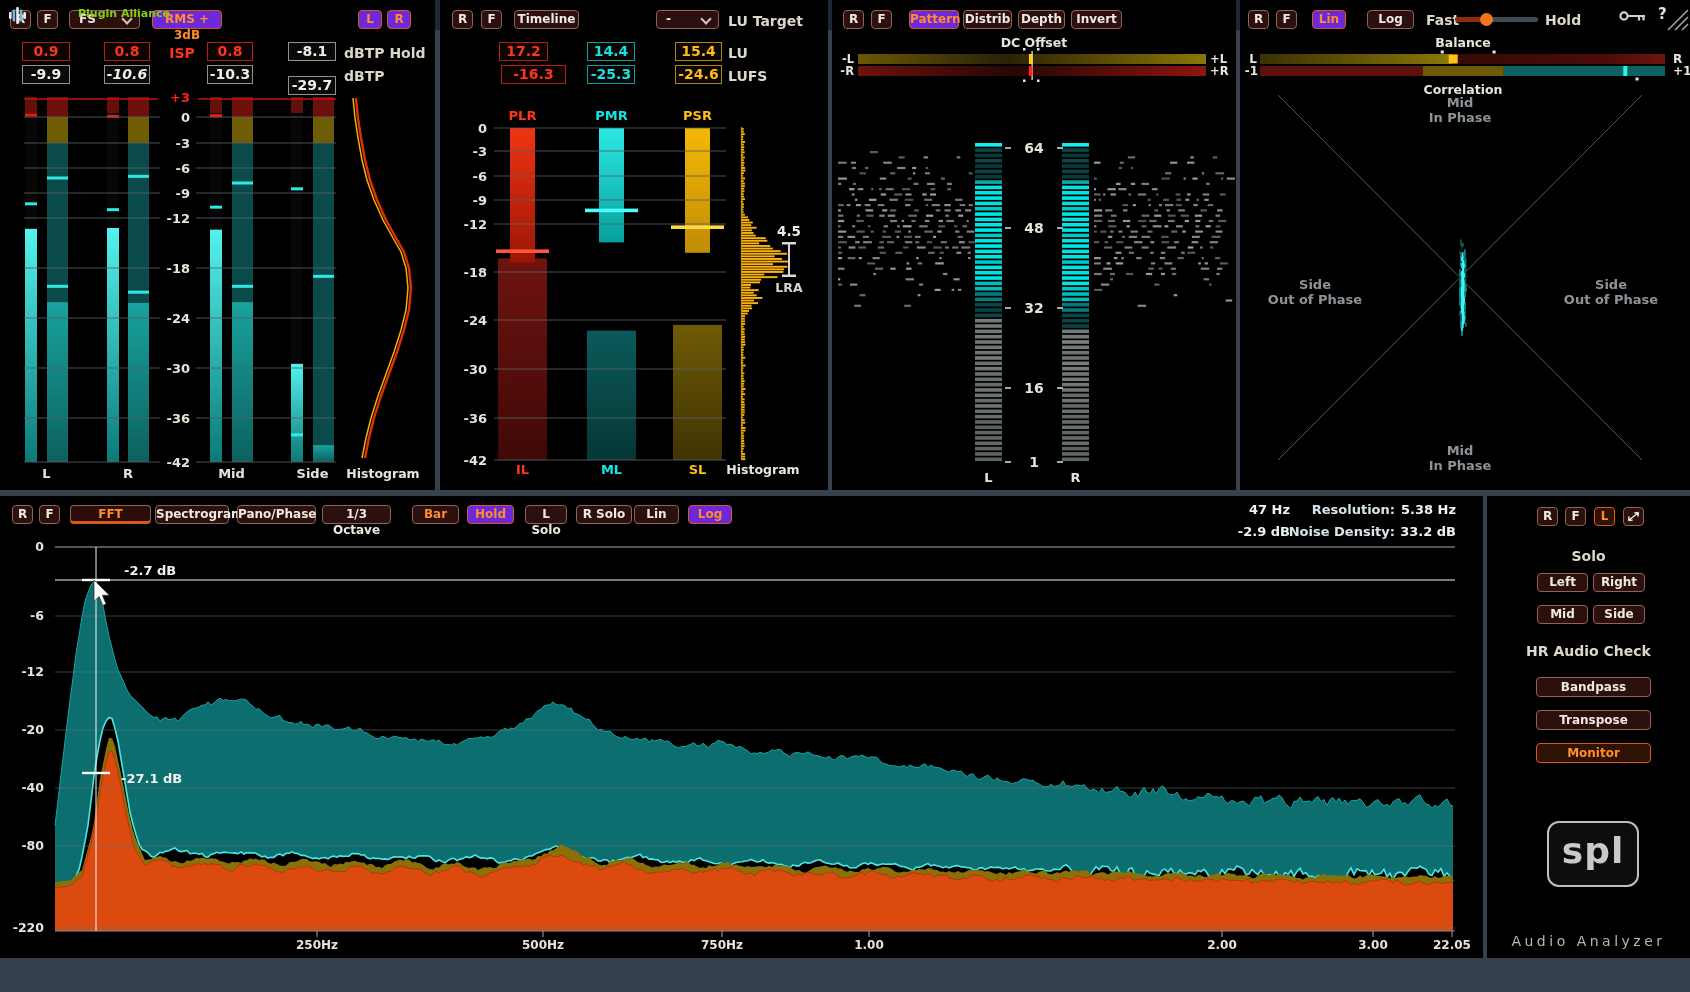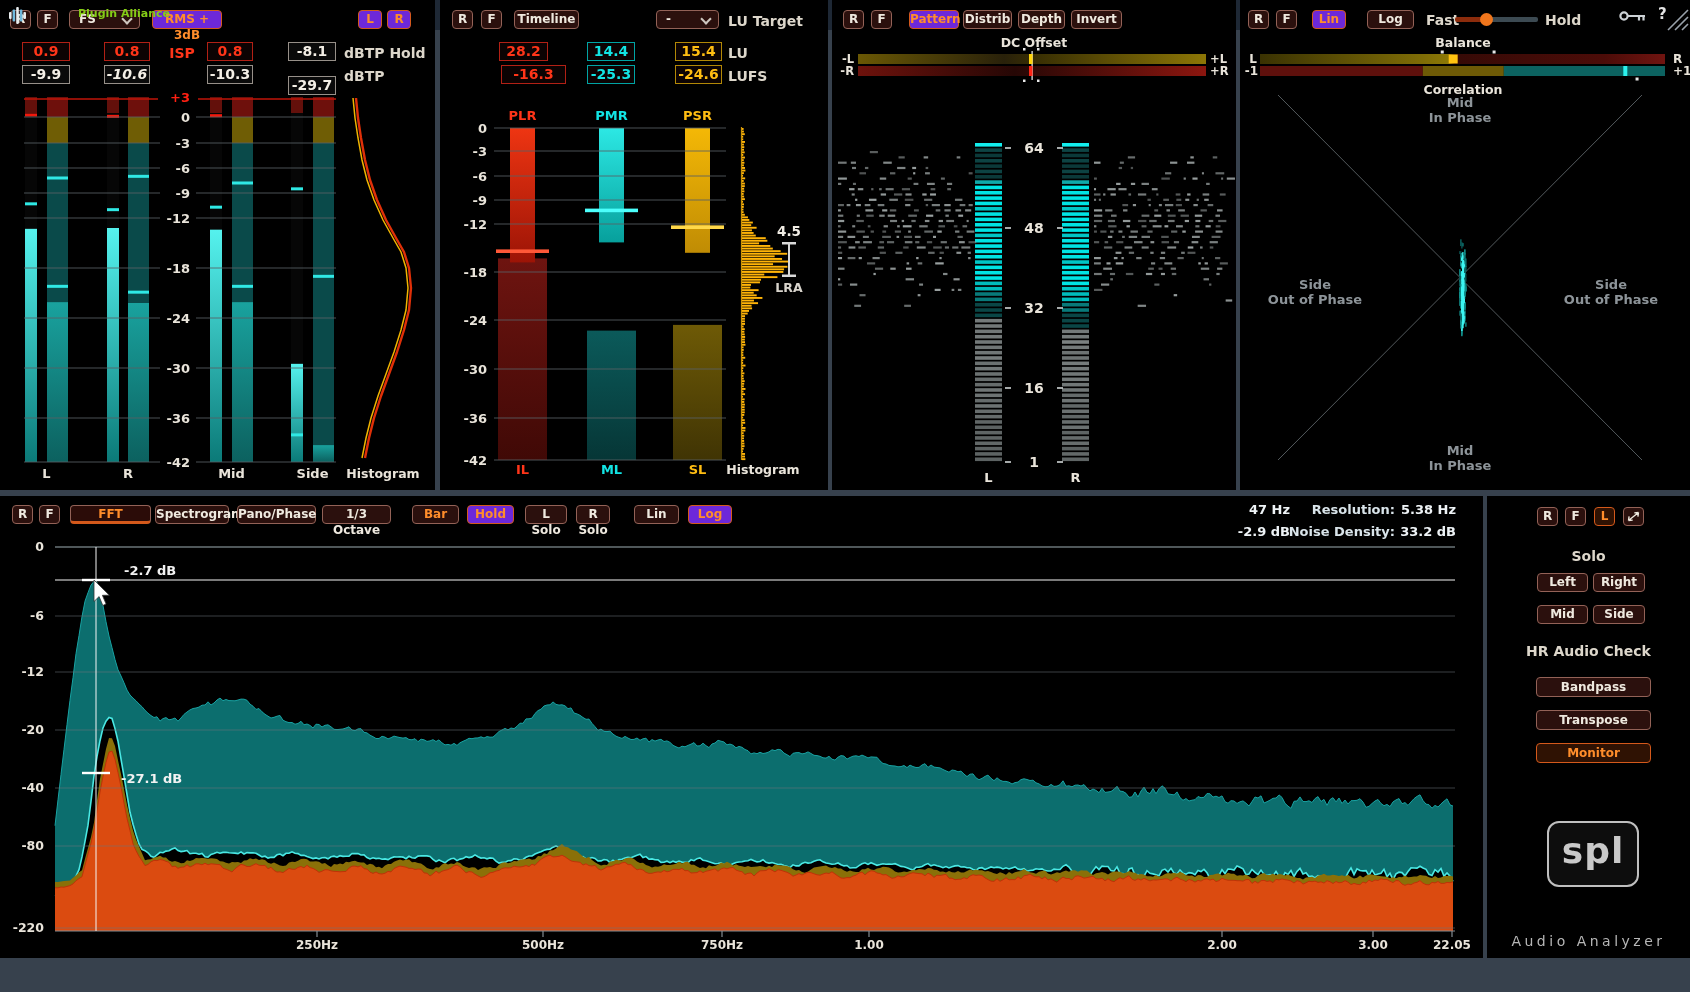--- a/index.html
+++ b/index.html
@@ -185,21 +185,21 @@
       </svg>
   </div>
 
   <div class="panel" id="p2">
     <div class="btn" style="left:12px;top:10px;width:21px;">R</div>
     <div class="btn" style="left:41px;top:10px;width:21px;">F</div>
     <div class="btn" style="left:74px;top:10px;width:65px;">Timeline</div>
     <div class="btn dd" style="left:216px;top:10px;width:63px;"><span>-</span><span class="chev"></span></div>
     <div class="lbl" style="left:288px;top:13px;">LU Target</div>
 
-    <div class="vbox red" style="left:59px;top:42px;width:49px;">28.2</div>
+    <div class="vbox red" style="left:59px;top:42px;width:49px;">17.2</div>
     <div class="vbox cyan" style="left:147px;top:42px;width:48px;">14.4</div>
     <div class="vbox yellow" style="left:235px;top:42px;width:47px;">15.4</div>
     <div class="lbl" style="left:288px;top:45px;">LU</div>
     <div class="vbox red" style="left:61px;top:65px;width:65px;">-16.3</div>
     <div class="vbox cyan" style="left:147px;top:65px;width:48px;">-25.3</div>
     <div class="vbox yellow" style="left:235px;top:65px;width:47px;">-24.6</div>
     <div class="lbl" style="left:288px;top:68px;">LUFS</div>
 
     <svg id="svg-p2" width="388" height="490">
         <defs>
@@ -1251,21 +1251,21 @@
   <div class="panel" id="spec">
     <div class="btn" style="left:12px;top:9px;width:21px;">R</div>
     <div class="btn" style="left:39px;top:9px;width:21px;">F</div>
     <div class="btn tab" style="left:70px;top:9px;width:81px;">FFT</div>
     <div class="btn" style="left:155px;top:9px;width:74px;">Spectrogram</div>
     <div class="btn" style="left:237px;top:9px;width:79px;">Pano/Phase</div>
     <div class="btn" style="left:322px;top:9px;width:69px;">1/3 Octave</div>
     <div class="btn otext" style="left:412px;top:9px;width:47px;">Bar</div>
     <div class="btn acc" style="left:467px;top:9px;width:47px;">Hold</div>
     <div class="btn" style="left:525px;top:9px;width:42px;">L Solo</div>
-    <div class="btn" style="left:576px;top:9px;width:34px;">R Solo</div>
+    <div class="btn" style="left:576px;top:9px;width:56px;">R Solo</div>
     <div class="btn" style="left:634px;top:9px;width:45px;">Lin</div>
     <div class="btn acc" style="left:688px;top:9px;width:44px;">Log</div>
 
     <div class="ro" style="left:1190px;top:6px;width:100px;">47 Hz</div>
     <div class="ro" style="left:1190px;top:28px;width:100px;">-2.9 dB</div>
     <div class="ro dim" style="left:1270px;top:6px;width:125px;">Resolution:</div>
     <div class="ro" style="left:1396px;top:6px;width:60px;">5.38 Hz</div>
     <div class="ro dim" style="left:1270px;top:28px;width:125px;">Noise Density:</div>
     <div class="ro" style="left:1396px;top:28px;width:60px;">33.2 dB</div>
 

